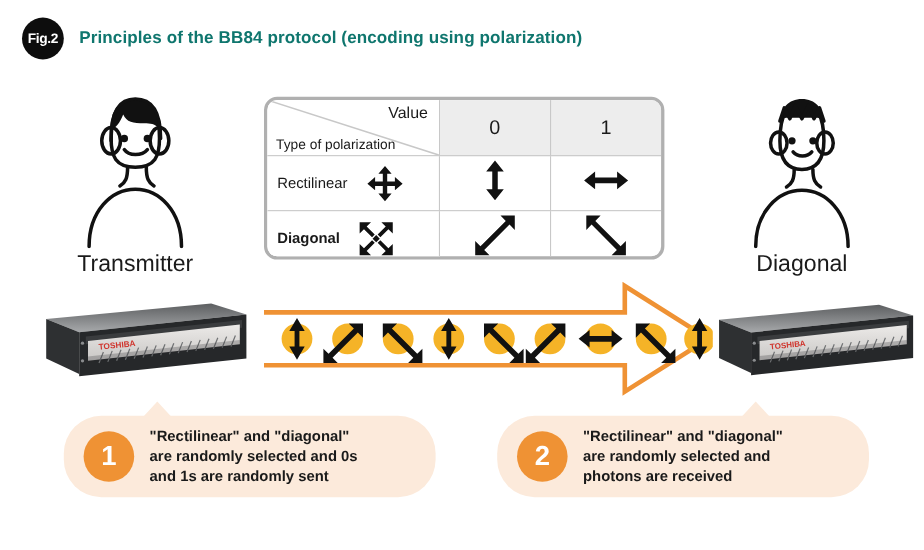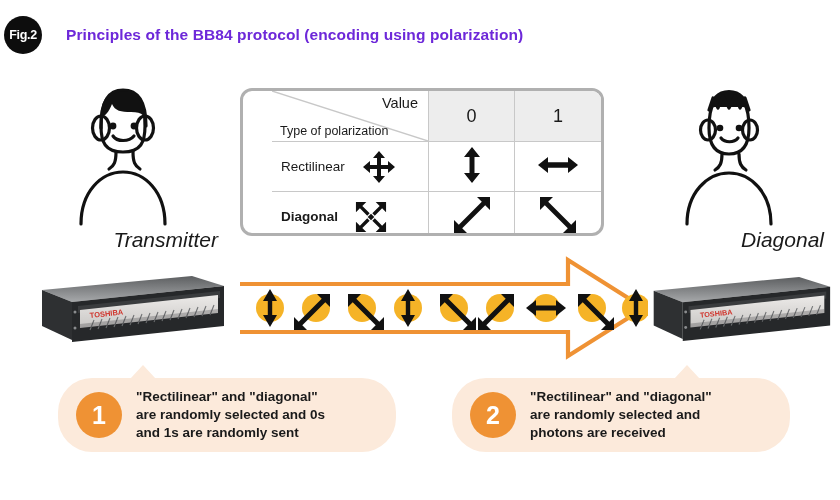--- a/index.html
+++ b/index.html
@@ -12,53 +12,52 @@
     background: #ffffff;
     font-family: "Liberation Sans", sans-serif;
     color: #1a1a1a;
     overflow: hidden;
     position: relative;
   }
 
   
   .title-row {
     position: absolute;
-    left: 4px;
+    left: 20px;
     top: 16px;
     display: flex;
     align-items: center;
-    gap: 24px;
+    gap: 14px;
   }
   .fig-badge {
     width: 38px;
     height: 38px;
     border-radius: 50%;
     background: #0d0d0d;
     color: #ffffff;
     font-size: 12.5px;
     font-weight: bold;
     display: flex;
     align-items: center;
     justify-content: center;
     letter-spacing: -0.3px;
     flex: none;
   }
   .title-text {
     font-size: 15.5px;
     font-weight: bold;
-    color: #6d28d9;
+    color: #0f766e;
     letter-spacing: 0.1px;
   }
 
   
   .person {
     position: absolute;
     width: 190px;
-    text-align: right;
-    font-style: italic;
+    text-align: center;
   }
   .person.tx { left: 28px; top: 86px; }
   .person.rx { left: 634px; top: 86px; }
   .person svg { display: block; margin: 0 auto; }
   .person-label {
     font-size: 21px;
     color: #1a1a1a;
     margin-top: 2px;
   }
 
@@ -67,21 +66,20 @@
     position: absolute;
     left: 240px;
     top: 88px;
     width: 364px;
     height: 148px;
     border: 3px solid #b0b0b0;
     border-radius: 12px;
     box-sizing: border-box;
     overflow: hidden;
     background: #fff;
-    padding-left: 29px;
   }
   .poltable table {
     border-collapse: collapse;
     width: 100%;
     height: 100%;
     table-layout: fixed;
   }
   .poltable td {
     border: 1px solid #c8c8c8;
     padding: 0;

